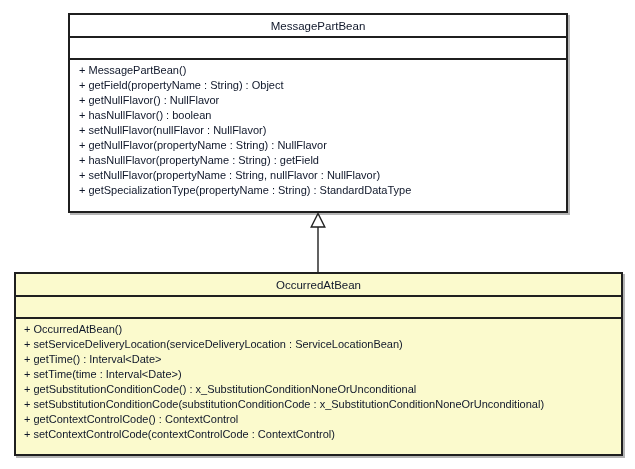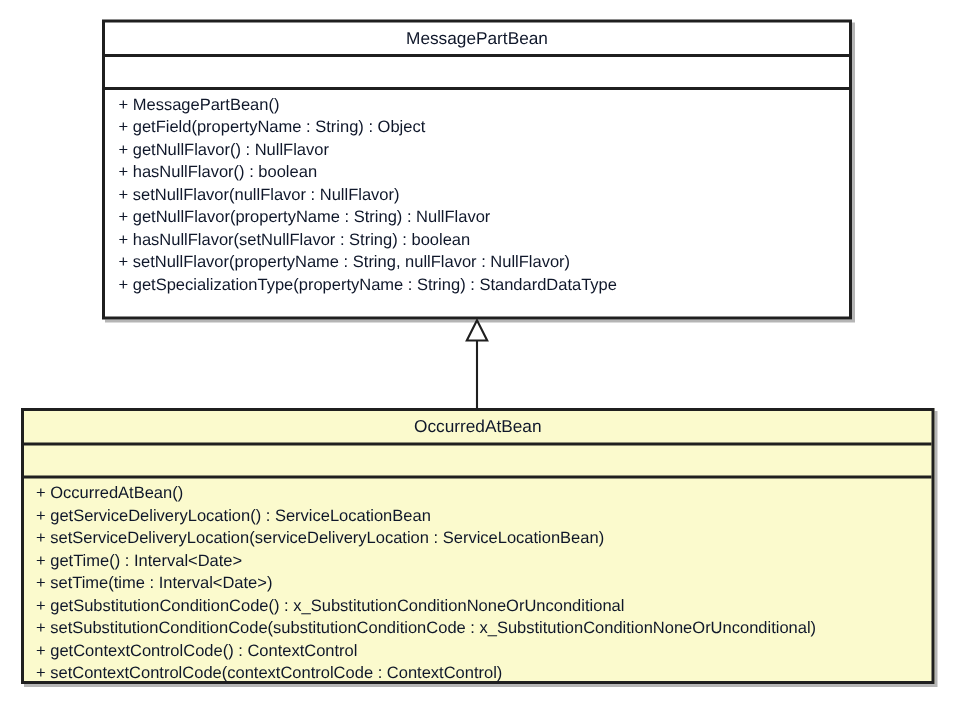--- a/index.html
+++ b/index.html
@@ -62,37 +62,36 @@
   <section class="uml-class plain">
     <header class="compartment title">MessagePartBean</header>
     <div class="compartment attrs"></div>
     <div class="compartment methods">
       <div class="method-line">+ MessagePartBean()</div>
       <div class="method-line">+ getField(propertyName : String) : Object</div>
       <div class="method-line">+ getNullFlavor() : NullFlavor</div>
       <div class="method-line">+ hasNullFlavor() : boolean</div>
       <div class="method-line">+ setNullFlavor(nullFlavor : NullFlavor)</div>
       <div class="method-line">+ getNullFlavor(propertyName : String) : NullFlavor</div>
-      <div class="method-line">+ hasNullFlavor(setNullFlavor : String) : boolean</div>
+      <div class="method-line">+ hasNullFlavor(propertyName : String) : getField</div>
       <div class="method-line">+ setNullFlavor(propertyName : String, nullFlavor : NullFlavor)</div>
       <div class="method-line">+ getSpecializationType(propertyName : String) : StandardDataType</div>
     </div>
   </section>
 
   <svg class="arrow" viewBox="0 0 40 60" aria-hidden="true">
     <line x1="20" y1="60" x2="20" y2="15"></line>
     <polygon points="20,1.5 13.2,15 26.8,15"></polygon>
   </svg>
 
   <section class="uml-class highlight">
     <header class="compartment title">OccurredAtBean</header>
     <div class="compartment attrs"></div>
     <div class="compartment methods">
       <div class="method-line">+ OccurredAtBean()</div>
-      <div class="method-line">+ getServiceDeliveryLocation() : ServiceLocationBean</div>
       <div class="method-line">+ setServiceDeliveryLocation(serviceDeliveryLocation : ServiceLocationBean)</div>
       <div class="method-line">+ getTime() : Interval&lt;Date&gt;</div>
       <div class="method-line">+ setTime(time : Interval&lt;Date&gt;)</div>
       <div class="method-line">+ getSubstitutionConditionCode() : x_SubstitutionConditionNoneOrUnconditional</div>
       <div class="method-line">+ setSubstitutionConditionCode(substitutionConditionCode : x_SubstitutionConditionNoneOrUnconditional)</div>
       <div class="method-line">+ getContextControlCode() : ContextControl</div>
       <div class="method-line">+ setContextControlCode(contextControlCode : ContextControl)</div>
     </div>
   </section>
 

